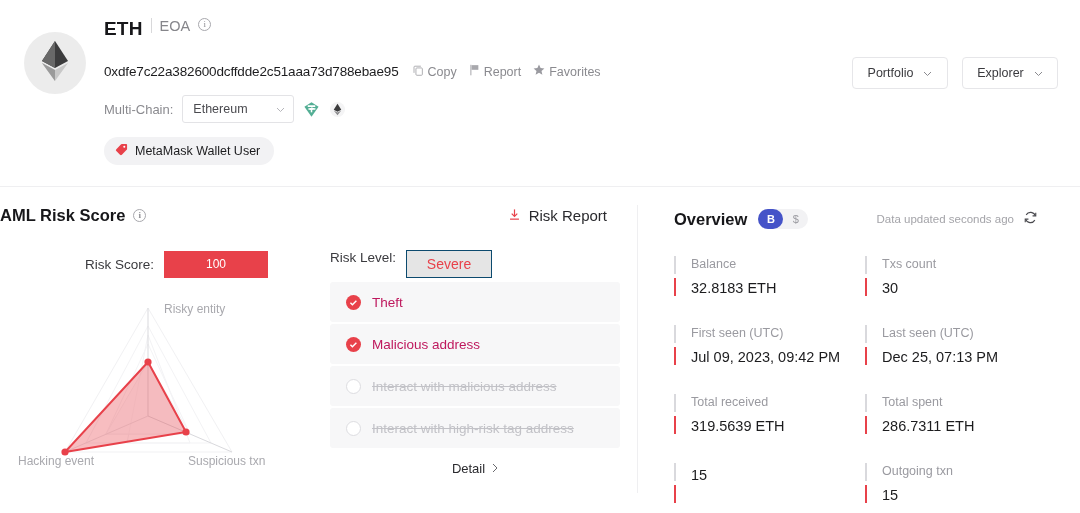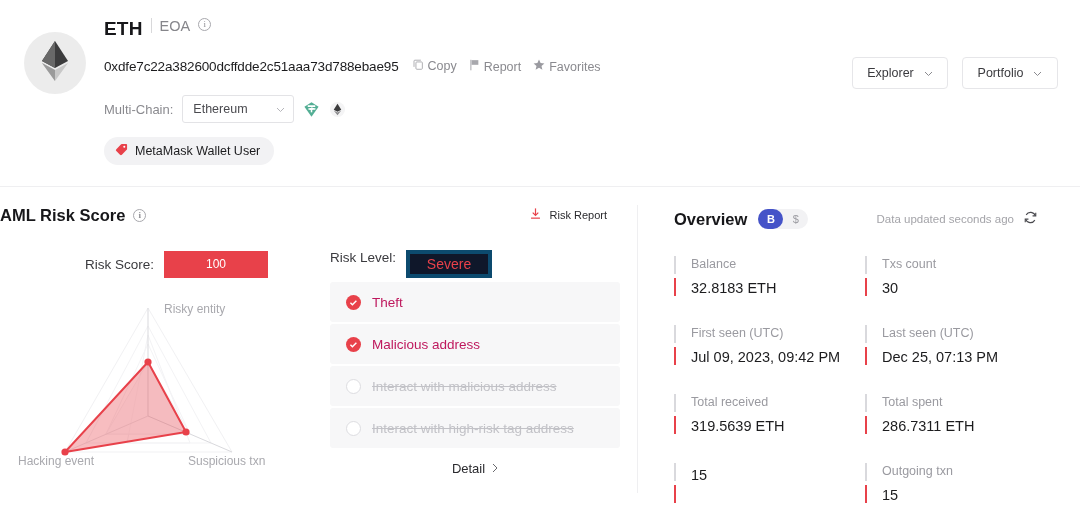--- a/index.html
+++ b/index.html
@@ -25,21 +25,21 @@
   .title-row { display: flex; align-items: flex-start; gap: 8px; height: 26px; }
   .sym { font-size: 19px; font-weight: bold; letter-spacing: .2px; color: #17171a; }
   .vbar { width: 1px; height: 15px; background: #d8d8da; }
   .eoa { font-size: 14.5px; color: #86868b; }
   .info-ring {
     display: inline-flex; align-items: center; justify-content: center;
     width: 13px; height: 13px; border: 1.1px solid #a8a8ad; border-radius: 50%;
     font-size: 9px; color: #8e8e93; line-height: 1; font-family: "Liberation Serif", serif;
   }
 
-  .addr-row { display: flex; align-items: flex-start; gap: 0px; margin-top: 15px; height: 20px; }
+  .addr-row { display: flex; align-items: flex-end; gap: 0px; margin-top: 15px; height: 20px; }
   .addr { font-size: 13.5px; color: #1c1c1e; letter-spacing: -0.15px; }
   .addr-act { display: flex; align-items: center; gap: 4px; margin-left: 14px; font-size: 12.5px; color: #8a8a8f; cursor: pointer; }
   .addr-act + .addr-act { margin-left: 12px; }
 
   .chain-row { display: flex; align-items: center; gap: 9px; margin-top: 16px; height: 28px; }
   .chain-lbl { font-size: 13px; color: #8a8a8f; }
   .chain-sel {
     width: 112px; height: 28px; border: 1px solid #e3e3e6; border-radius: 3px;
     display: flex; align-items: center; justify-content: space-between;
     padding: 0 8px 0 10px; font-size: 12.5px; color: #4a4a4f; background: #fff; cursor: pointer;
@@ -63,33 +63,33 @@
 
   
   .hrule { position: absolute; left: 0; top: 186px; width: 1080px; height: 1px; background: #efeff1; }
 
   
   .left { position: absolute; left: 0; top: 196px; width: 637px; height: 317px; }
   .left-head { position: relative; height: 40px; padding: 10px 24px 0 0; }
   .aml-title { display: inline-flex; align-items: center; gap: 8px; font-size: 16.5px; font-weight: bold; color: #17171a; }
   .risk-report {
     position: absolute; right: 30px; top: 11px;
-    display: flex; align-items: center; gap: 8px; font-size: 11px; color: #2a2a2e; cursor: pointer;
+    display: flex; align-items: center; gap: 8px; font-size: 15px; color: #2a2a2e; cursor: pointer;
   }
 
   .score-row { display: flex; align-items: center; margin-top: 14px; padding-left: 0; }
   .score-left { width: 330px; display: flex; align-items: center; justify-content: flex-end; padding-right: 62px; }
   .score-lbl, .level-lbl { font-size: 13.5px; color: #3a3a3e; margin-right: 10px; }
   .score-box {
     width: 104px; height: 27px; background: #e8414a; color: #fff;
     display: flex; align-items: center; justify-content: center;
     font-size: 12px;
   }
   .level-box {
-    width: 86px; height: 28px; background: #0f172a; border: 4px solid #0c4a6e;
+    width: 86px; height: 28px; background: #e5e5e5; border: 1px solid #0c4a6e;
     display: flex; align-items: center; justify-content: center;
     font-size: 14px; color: #e8414a;
   }
 
   .left-body { display: flex; margin-top: 4px; }
   .radar-wrap { width: 330px; height: 200px; position: relative; }
   .radar-wrap svg { position: absolute; left: 0; top: 0; }
   .radar-lbl { position: absolute; font-size: 12px; color: #a9a9ae; white-space: nowrap; }
 
   .flags { width: 300px; padding-right: 10px; }
@@ -233,29 +233,29 @@
               <circle cx="10" cy="4" r="1.1" fill="#fff"></circle>
             </svg>
           </span>
           <span>MetaMask Wallet User</span>
         </span>
       </div>
     </div>
 
     <div class="head-btns">
       <div class="hbtn">
-        <span>Explorer</span>
+        <span>Portfolio</span>
         <span>
           <svg width="9" height="6" viewBox="0 0 9 6" fill="none" stroke="#8a8a8f" stroke-width="1">
               <path d="M1 1l3.5 3.5L8 1"></path>
             </svg>
         </span>
       </div>
       <div class="hbtn">
-        <span>Portfolio</span>
+        <span>Explorer</span>
         <span>
           <svg width="9" height="6" viewBox="0 0 9 6" fill="none" stroke="#8a8a8f" stroke-width="1">
               <path d="M1 1l3.5 3.5L8 1"></path>
             </svg>
         </span>
       </div>
     </div>
   </div>
 
   <div class="hrule"></div>

